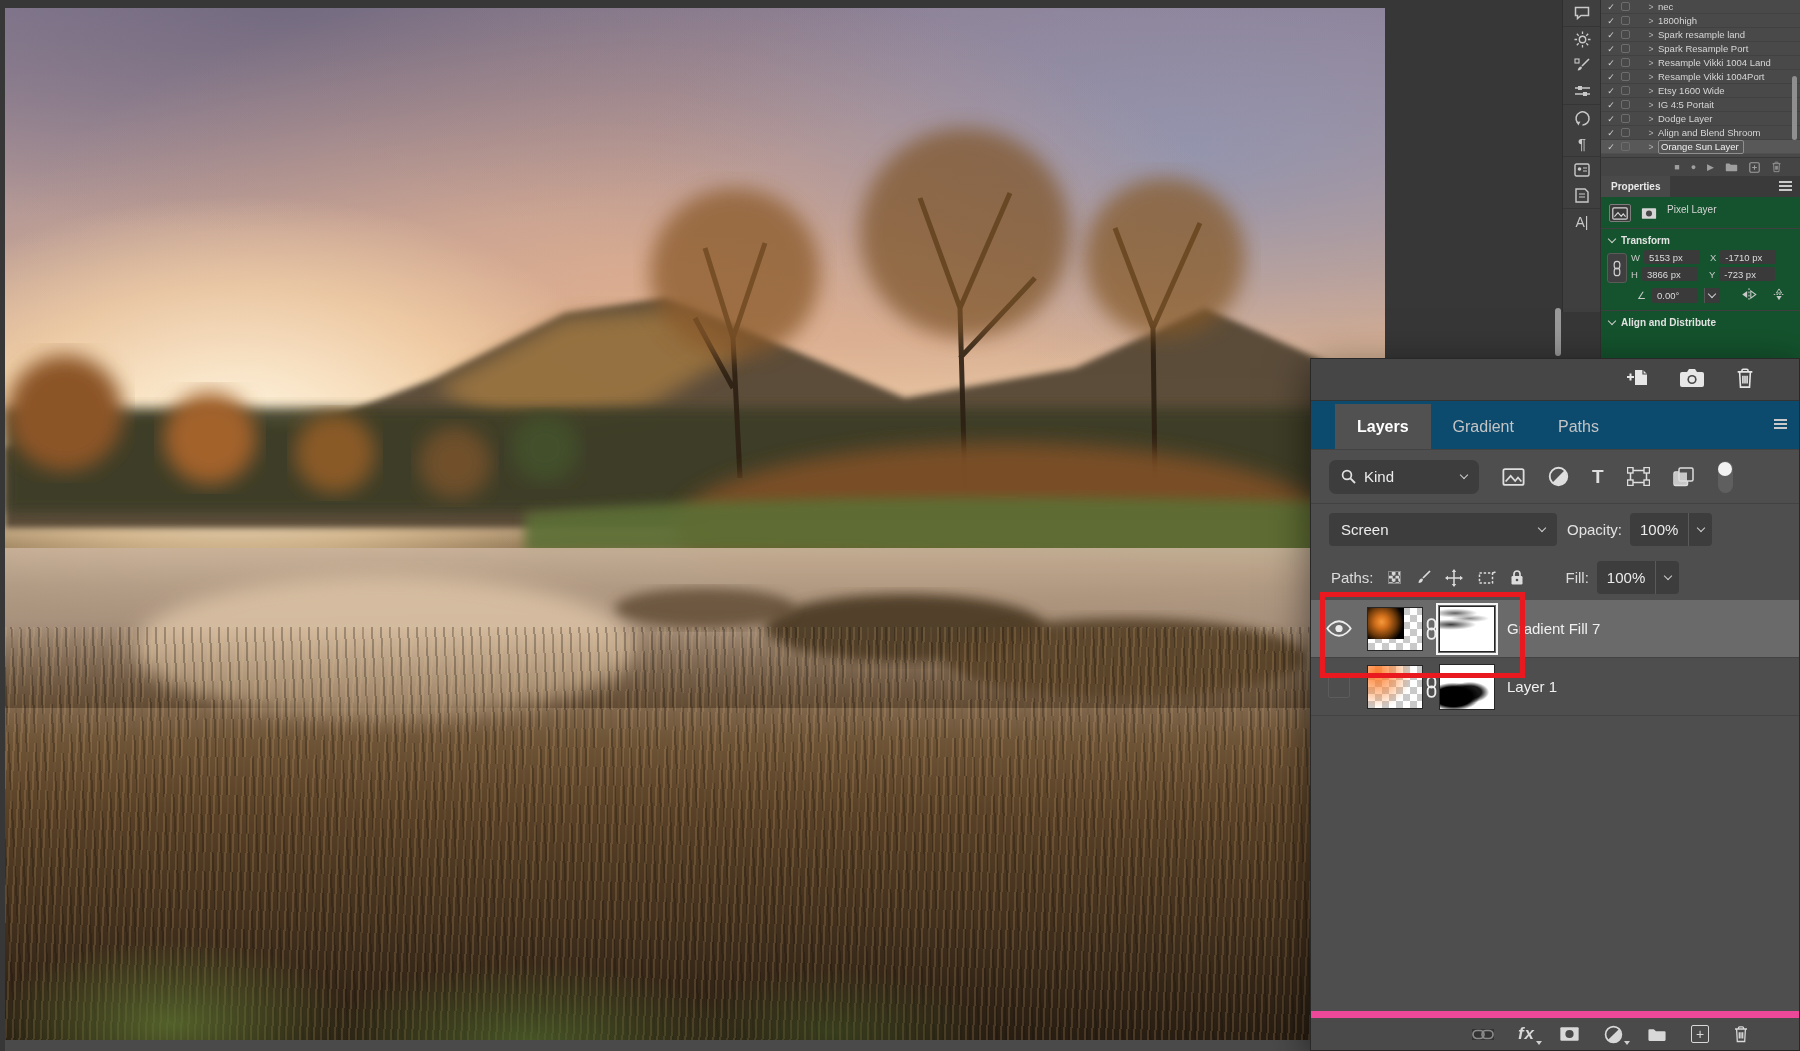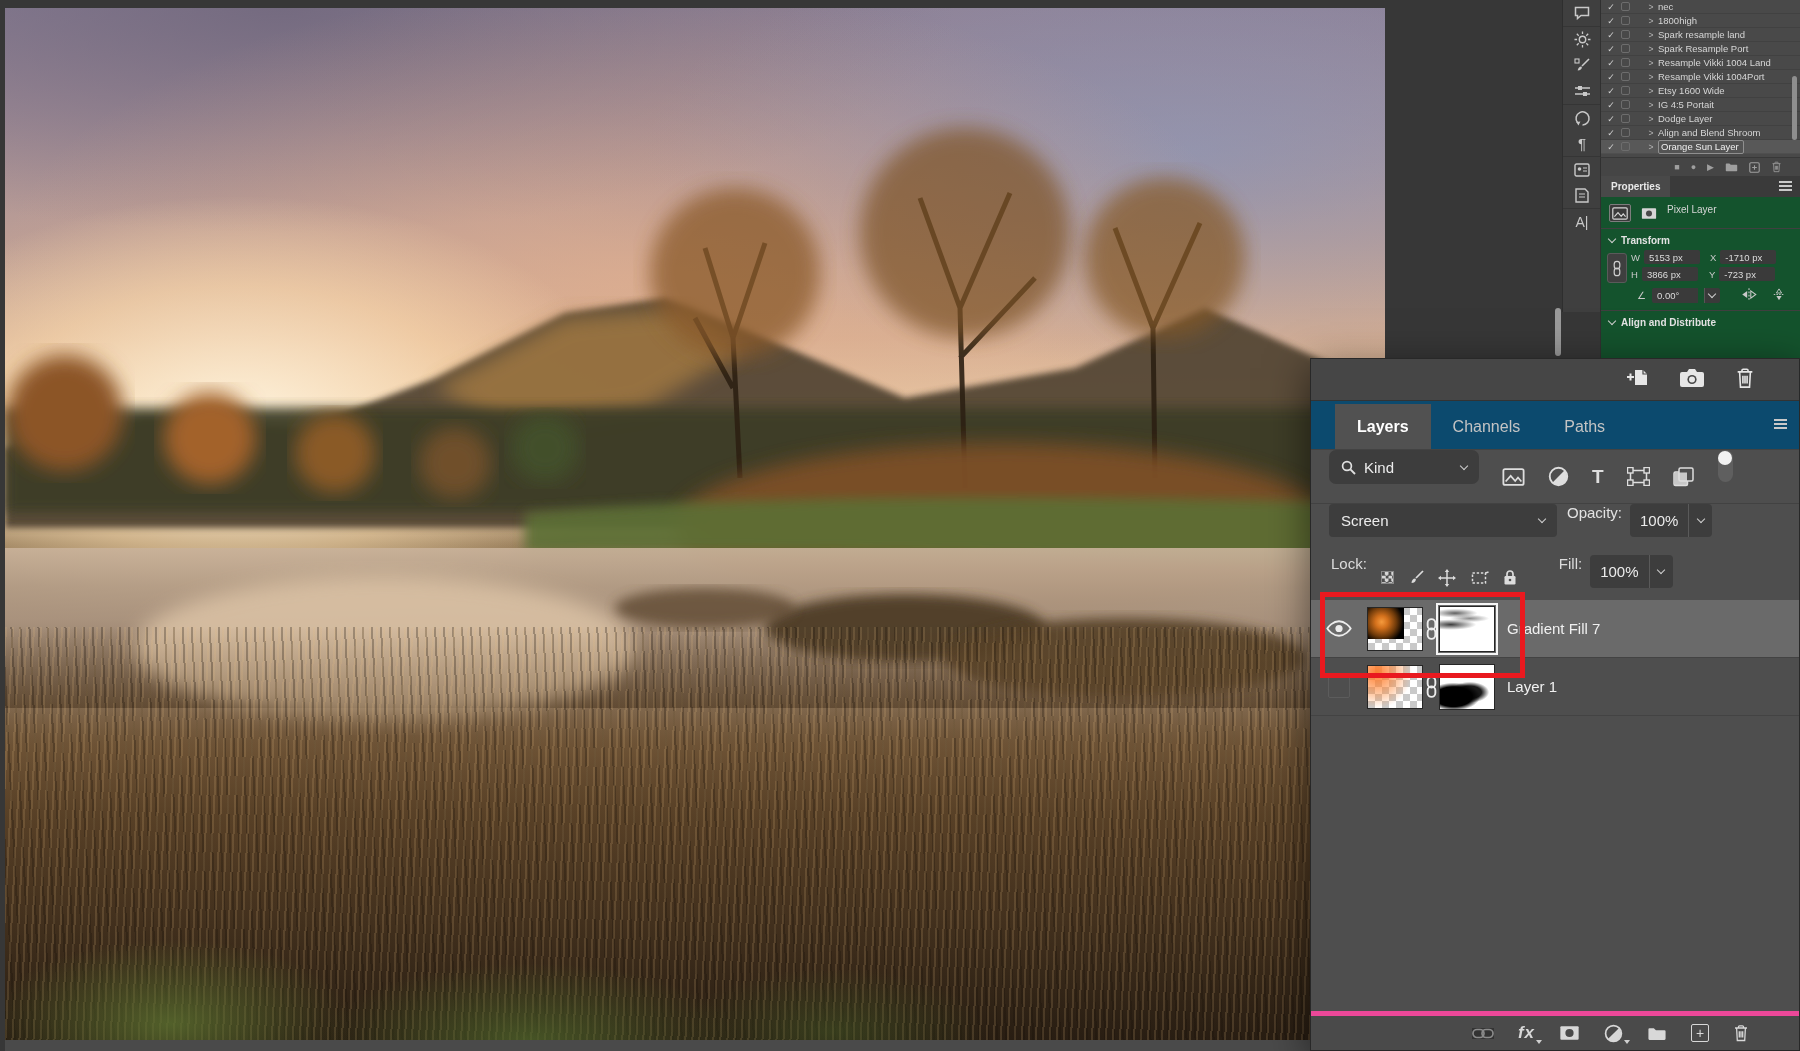--- a/index.html
+++ b/index.html
@@ -82,21 +82,21 @@
   
   #lp { left:1310px; top:358px; width:490px; height:693px; background:#4e4e4e; border:1px solid #282828;
     box-shadow:0 10px 40px rgba(0,0,0,.55); color:#e2e2e2; }
   #lp-head { position:relative; height:42px; background:#464646; border-bottom:1px solid #333;
     display:flex; align-items:center; justify-content:flex-end; gap:30px; padding-right:44px; color:#e6e6e6; }
   #lp-tabs { position:relative; height:49px; background:#0c4a6e; border-bottom:1px solid #434343; display:flex;
     align-items:flex-end; padding-left:24px; }
   .lp-tab { height:45px; display:flex; align-items:center; padding:0 22px; font-size:16px; color:#c4c4c4; }
   .lp-tab.active { background:#515151; color:#ffffff; font-weight:bold; }
   #lp-burger { position:absolute; right:12px; top:22px; }
-  .lp-row { position:relative; display:flex; }
+  .lp-row { position:relative; display:flex; align-items:center; }
   #filter-row { height:54px; border-bottom:1px solid #424242; padding-left:18px; gap:0; }
   #kind-box { width:150px; height:34px; background:#3d3d3d; border-radius:7px; display:flex; align-items:center;
     padding:0 12px; gap:8px; font-size:15px; color:#ececec; }
   #kind-box .chev { margin-left:auto; }
   .f-ic { margin-left:23px; color:#dedede; display:flex; align-items:center; }
   .glyph-T { font-size:19px; font-weight:bold; color:#dedede; }
   #f-toggle { margin-left:24px; width:15px; height:32px; border-radius:8px; background:#5f5f5f; position:relative; }
   #f-toggle .knob { position:absolute; left:0.5px; top:1px; width:14px; height:14px; border-radius:50%; background:#f2f2f2; }
   #blend-row { height:51px; padding-left:18px; font-size:15px; }
   #blend-box { width:228px; height:33px; background:#3d3d3d; border-radius:4px; display:flex; align-items:center;
@@ -127,21 +127,21 @@
     radial-gradient(ellipse 26px 5px at 55% 26%, rgba(90,90,90,.7), rgba(90,90,90,0) 75%),
     radial-gradient(ellipse 34px 7px at 20% 40%, rgba(40,40,40,.9), rgba(40,40,40,0) 75%); }
   .blob { position:absolute; inset:0; background:
     radial-gradient(ellipse 34px 18px at 25% 72%, #000 55%, rgba(0,0,0,0) 78%),
     radial-gradient(ellipse 26px 14px at 55% 62%, rgba(0,0,0,.9) 45%, rgba(0,0,0,0) 75%); }
   .bg-thumb { position:absolute; inset:0; background:
     radial-gradient(ellipse 20px 10px at 55% 42%, rgba(40,30,18,.85), rgba(40,30,18,0) 75%),
     linear-gradient(180deg,#c9a183 0%,#e3c5a0 32%,#6e543a 44%,#8a6a44 55%,#7a5a36 70%,#4e3a24 100%); }
   .layer-name { margin-left:12px; font-size:15px; color:#f0f0f0; white-space:nowrap; }
   .row-lock { position:absolute; right:16px; top:50%; transform:translateY(-50%); color:#dcdcdc; }
-  #lp-bottom { position:absolute; left:0; bottom:0; width:100%; height:39px; border-top:5px solid #ec4899; background:#4a4a4a;
+  #lp-bottom { position:absolute; left:0; bottom:0; width:100%; height:39px; border-top:7px solid #ec4899; background:#4a4a4a;
     display:flex; align-items:center; justify-content:flex-end; gap:24px; padding-right:50px; }
   .bb-ic { display:flex; align-items:center; color:#d8d8d8; position:relative; }
   .bb-ic.dim { color:#8a8a8a; }
   .fx-t { font-size:17px; font-style:italic; color:#d8d8d8; font-weight:bold; letter-spacing:1px; }
   .mini-caret { width:0; height:0; border-left:3.5px solid transparent; border-right:3.5px solid transparent;
     border-top:4px solid #cfcfcf; position:absolute; right:-7px; bottom:-1px; }
   .plus-sq { width:18px; height:18px; border:1.6px solid #d8d8d8; border-radius:2px; display:flex; align-items:center;
     justify-content:center; font-size:14px; color:#d8d8d8; line-height:1; }
 
   
@@ -480,21 +480,21 @@
           </svg>
       </span>
       <span>
         <svg width="20" height="22" viewBox="0 0 16 18">
             <path d="M2 4 h12 M5.5 4 V2.8 a1 1 0 0 1 1-1 h3 a1 1 0 0 1 1 1 V4 M3.6 4 l.7 12.5 h7.4 l.7-12.5 M6.3 7.2 v6.3 M8 7.2 v6.3 M9.7 7.2 v6.3" stroke="currentColor" fill="none" stroke-width="1.3"></path>
           </svg>
       </span>
     </div>
     <div id="lp-tabs">
       <div class="lp-tab active">Layers</div>
-      <div class="lp-tab">Channels</div>
+      <div class="lp-tab">Gradient</div>
       <div class="lp-tab">Paths</div>
       <div id="lp-burger" class="burger"></div>
     </div>
 
     <div class="lp-row" id="filter-row">
       <div id="kind-box">
         <svg width="15" height="15" viewBox="0 0 15 15">
             <circle cx="6" cy="6" r="4.4" fill="none" stroke="#e0e0e0" stroke-width="1.7"></circle>
             <path d="M9.4 9.4 L14 14" stroke="#e0e0e0" stroke-width="1.9"></path>
           </svg>
@@ -543,21 +543,21 @@
       <span style="margin-left:10px">Opacity:</span>
       <div class="val-box" style="margin-left:8px">
         <span class="val-txt">100%</span>
         <span class="val-chev">
             <span class="chev"></span>
           </span>
       </div>
     </div>
 
     <div class="lp-row" id="lock-row">
-      <span>Lock:</span>
+      <span>Paths:</span>
       <span class="lock-ic">
           <span class="checker-ic"></span>
         </span>
       <span class="lock-ic">
         <svg width="16" height="16" viewBox="0 0 16 16">
             <path d="M15 1 L8 8" stroke="currentColor" stroke-width="1.7" fill="none"></path>
             <path d="M7.3 8.6 c-2.3 0-3.5 1.7-3.8 4.4 c2.7-.3 4.4-1.5 4.4-3.8 z" fill="currentColor"></path>
           </svg>
       </span>
       <span class="lock-ic">

